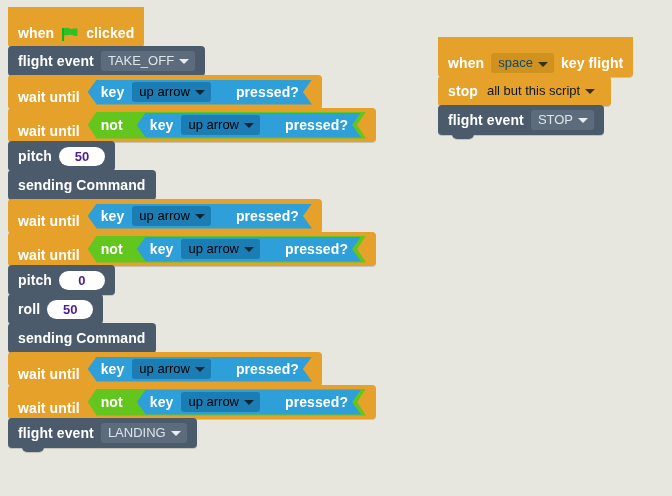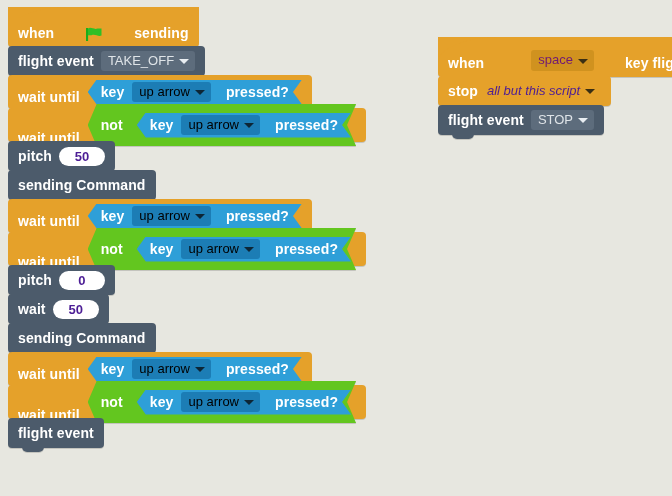--- a/index.html
+++ b/index.html
@@ -61,23 +61,22 @@
   
   .c-events   { background: #e5a12a; }
   .c-control  { background: #e5a12a; }
   .c-ext      { background: #4c5b6b; }
 
   
   .hat {
     height: 40px;
     padding-top: 18px;
     border-radius: 0 0 4px 4px;
-    align-items: flex-end;
+    align-items: center;
     padding-bottom: 6px;
-    gap: 24px;
   }
   .hat-cap {
     position: absolute;
     z-index: 0;
     left: 0;
     top: 0;
     width: 100%;
     height: 26px;
     background: inherit;
     border-radius: 60px 34px 0 0 / 26px 22px 0 0;
@@ -119,23 +118,23 @@
     padding: 2px 6px 2px 7px;
     border-radius: 3px;
     font-size: 13px;
     font-weight: normal;
     margin-right: 7px;
     line-height: 1.3;
   }
   .dd:last-child { margin-right: 0; justify-content: space-between; }
 
   .dd-ext    { background: #5d6c7c; color: #dfe4e8; }
-  .dd-events { background: #d0921f; color: #701a75; margin-left: 16px; }
+  .dd-events { background: #d0921f; color: #0c4a6e; }
   .dd-sense  { background: #1c7db5; color: #000000; }
-  .dd-plain  { background: transparent; color: #4c1d95; padding-left: 2px; font-style: italic; }
+  .dd-plain  { background: transparent; color: #0f172a; padding-left: 2px; }
 
   .arrow {
     width: 0; height: 0;
     border-left: 5px solid transparent;
     border-right: 5px solid transparent;
     border-top: 5px solid currentColor;
     display: inline-block;
     position: relative;
     top: 1px;
   }
@@ -169,29 +168,29 @@
     font-size: 13.5px;
     font-weight: bold;
     color: #fff;
     clip-path: polygon(9px 0, 100% 0, calc(100% - 9px) 50%, 100% 100%, 9px 100%, 0 50%);
     box-sizing: border-box;
   }
   .hex.sensing { background: #2e9fd8; }
   .hex.operator {
     background: #63c61f;
     padding: 0 9px 0 13px;
-    height: 42px;
+    height: 27px;
     gap: 0;
   }
   .hex.operator > .hex {
     margin-left: 6px;
     margin-right: -4px;
   }
   .hex .lbl { margin-right: 6px; }
-  .hex .lbl.last { margin-right: 0; margin-left: 9px; }
+  .hex .lbl.last { margin-right: 0; margin-left: 19px; }
   .hex .dd { margin-right: 6px; }
 
   .waitrow { display: flex; align-items: flex-end; gap: 0; }
   .waitrow .lbl { margin-right: 8px; }
 </style>
 </head>
 <body>
 
 <div class="canvas">
 
@@ -199,21 +198,21 @@
 
     <div class="block hat c-events">
       <span class="hat-cap"></span>
       <span class="lbl">when</span>
       <span class="flag">
         <svg viewBox="0 0 17 15" width="17" height="15">
           <path d="M1 1 L1 14" stroke="#1aae1a" stroke-width="2.2" fill="none"></path>
           <path d="M2 1.5 C5 -0.5, 8 3, 11.5 1.5 L15.5 1.5 L15.5 8.5 C12 10, 9 6.5, 5.5 8.2 L2 8.2 Z" fill="#2fbf26"></path>
         </svg>
       </span>
-      <span class="lbl">sending</span>
+      <span class="lbl">clicked</span>
     </div>
 
     <div class="block stack c-ext">
       <span class="lbl">flight event</span>
       <span class="dd dd-ext">
         <span>TAKE_OFF</span>
         <i class="arrow"></i>
       </span>
     </div>
 
@@ -287,21 +286,21 @@
         </span>
       </div>
     </div>
 
     <div class="block stack c-ext">
       <span class="lbl">pitch</span>
       <span class="num">0</span>
     </div>
 
     <div class="block stack c-ext">
-      <span class="lbl">wait</span>
+      <span class="lbl">roll</span>
       <span class="num">50</span>
     </div>
 
     <div class="block stack c-ext">
       <span class="lbl">sending Command</span>
     </div>
 
     <div class="block stack tall c-control">
       <div class="waitrow">
         <span class="lbl">wait until</span>
@@ -328,20 +327,24 @@
               <i class="arrow"></i>
             </span>
             <span class="lbl last">pressed?</span>
           </span>
         </span>
       </div>
     </div>
 
     <div class="block stack c-ext">
       <span class="lbl">flight event</span>
+      <span class="dd dd-ext">
+        <span>LANDING</span>
+        <i class="arrow"></i>
+      </span>
     </div>
 
   </div>
 
   <div class="script" id="script-stop">
 
     <div class="block hat c-events">
       <span class="hat-cap"></span>
       <span class="lbl">when</span>
       <span class="dd dd-events">

